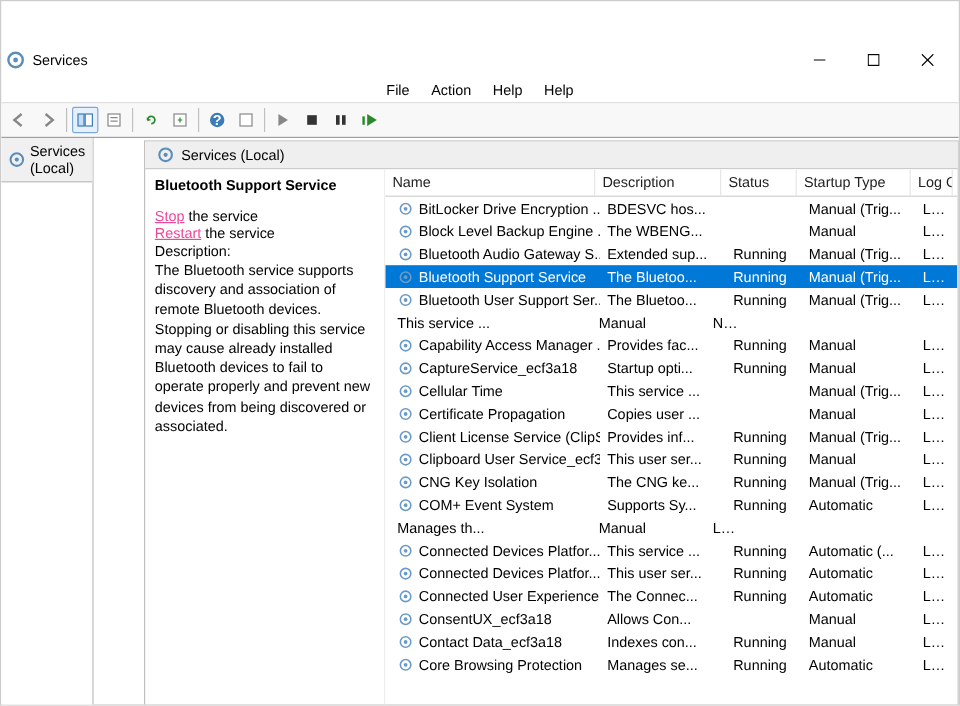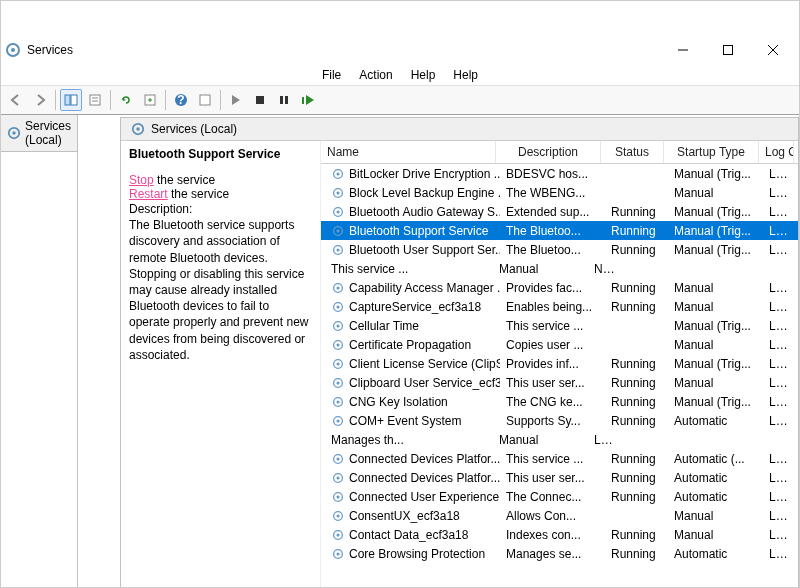--- a/index.html
+++ b/index.html
@@ -20,21 +20,21 @@
   .lp-header { padding: 4px 6px; border-bottom: 1px solid #c0c0c0; background: #f0f0f0; display:flex; align-items:center; gap:4px;}
   .rightpane { flex: 1; display: flex; flex-direction: column; border: 1px solid #c0c0c0; margin: 2px; }
   .rp-header { padding: 4px 10px; background: #efefef; border-bottom: 1px solid #ccc; display:flex; align-items:center; gap:6px; }
   .rp-body { flex: 1; display: flex; overflow: hidden; }
   .detail { width: 200px; padding: 6px 8px; font-size: 11px; border-right: 1px solid #eee; }
   .detail .sname { font-weight: bold; font-size: 12px; margin-bottom: 12px; }
   .detail a { color: #ec4899; text-decoration: underline; cursor: pointer; }
   .detail .descblock { line-height: 1.35; }
   .list { flex: 1; overflow: hidden; display: flex; flex-direction: column; }
   .headrow { display: flex; border-bottom: 1px solid #d0d0d0; background: #fff; }
-  .headrow div { padding: 4px 6px; border-right: 1px solid #e6e6e6; color: #222; font-size: 12px; white-space: nowrap; overflow: hidden; text-align: center; }
+  .headrow div { padding: 4px 6px; border-right: 1px solid #e6e6e6; color: #222; font-size: 12px; white-space: nowrap; overflow: hidden; }
   .rows { flex: 1; overflow-y: auto; overflow-x: scroll; }
   .row { display: flex; align-items: center; height: 19px; padding-left: 4px; white-space: nowrap; }
   .row.selected { background: #0078d7; color: #fff; }
   .row .cell { padding: 0 6px; overflow: hidden; text-overflow: ellipsis; }
   .col-name { width: 175px; display:flex; align-items:center; gap:4px;}
   .col-desc { width: 105px; }
   .col-status { width: 63px; }
   .col-startup { width: 95px; }
   .col-logon { width: 35px; }
   .gear { width: 14px; height: 14px; flex-shrink: 0; }
@@ -279,21 +279,21 @@
               <div class="cell col-logon">Loca</div>
             </div>
             <div class="row">
               <div class="cell col-name">
                 <svg class="gear" viewBox="0 0 16 16">
                   <circle cx="8" cy="8" r="5" fill="none" stroke="#6a9bc8" stroke-width="1.5"></circle>
                   <circle cx="8" cy="8" r="1.8" fill="#6a9bc8"></circle>
                 </svg>
                 <span>CaptureService_ecf3a18</span>
               </div>
-              <div class="cell col-desc">Enables being...</div>
+              <div class="cell col-desc">Startup opti...</div>
               <div class="cell col-status">Running</div>
               <div class="cell col-startup">Manual</div>
               <div class="cell col-logon">Loca</div>
             </div>
             <div class="row">
               <div class="cell col-name">
                 <svg class="gear" viewBox="0 0 16 16">
                   <circle cx="8" cy="8" r="5" fill="none" stroke="#6a9bc8" stroke-width="1.5"></circle>
                   <circle cx="8" cy="8" r="1.8" fill="#6a9bc8"></circle>
                 </svg>

